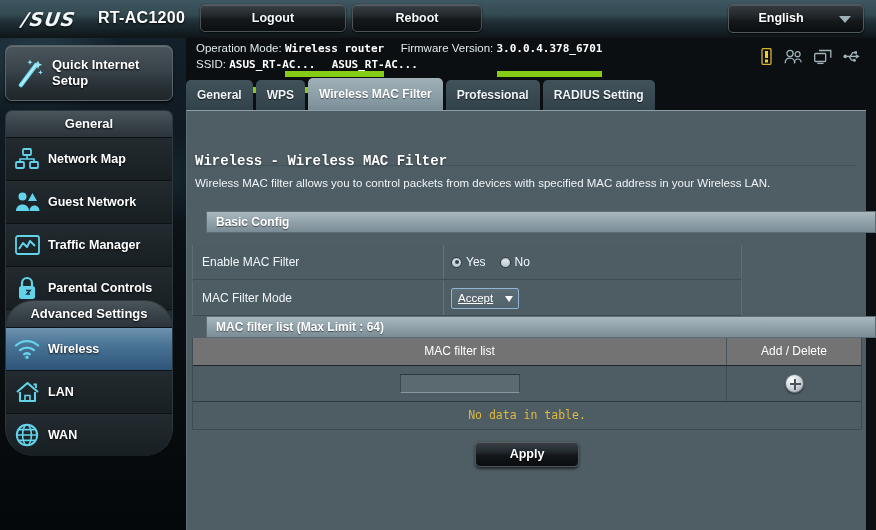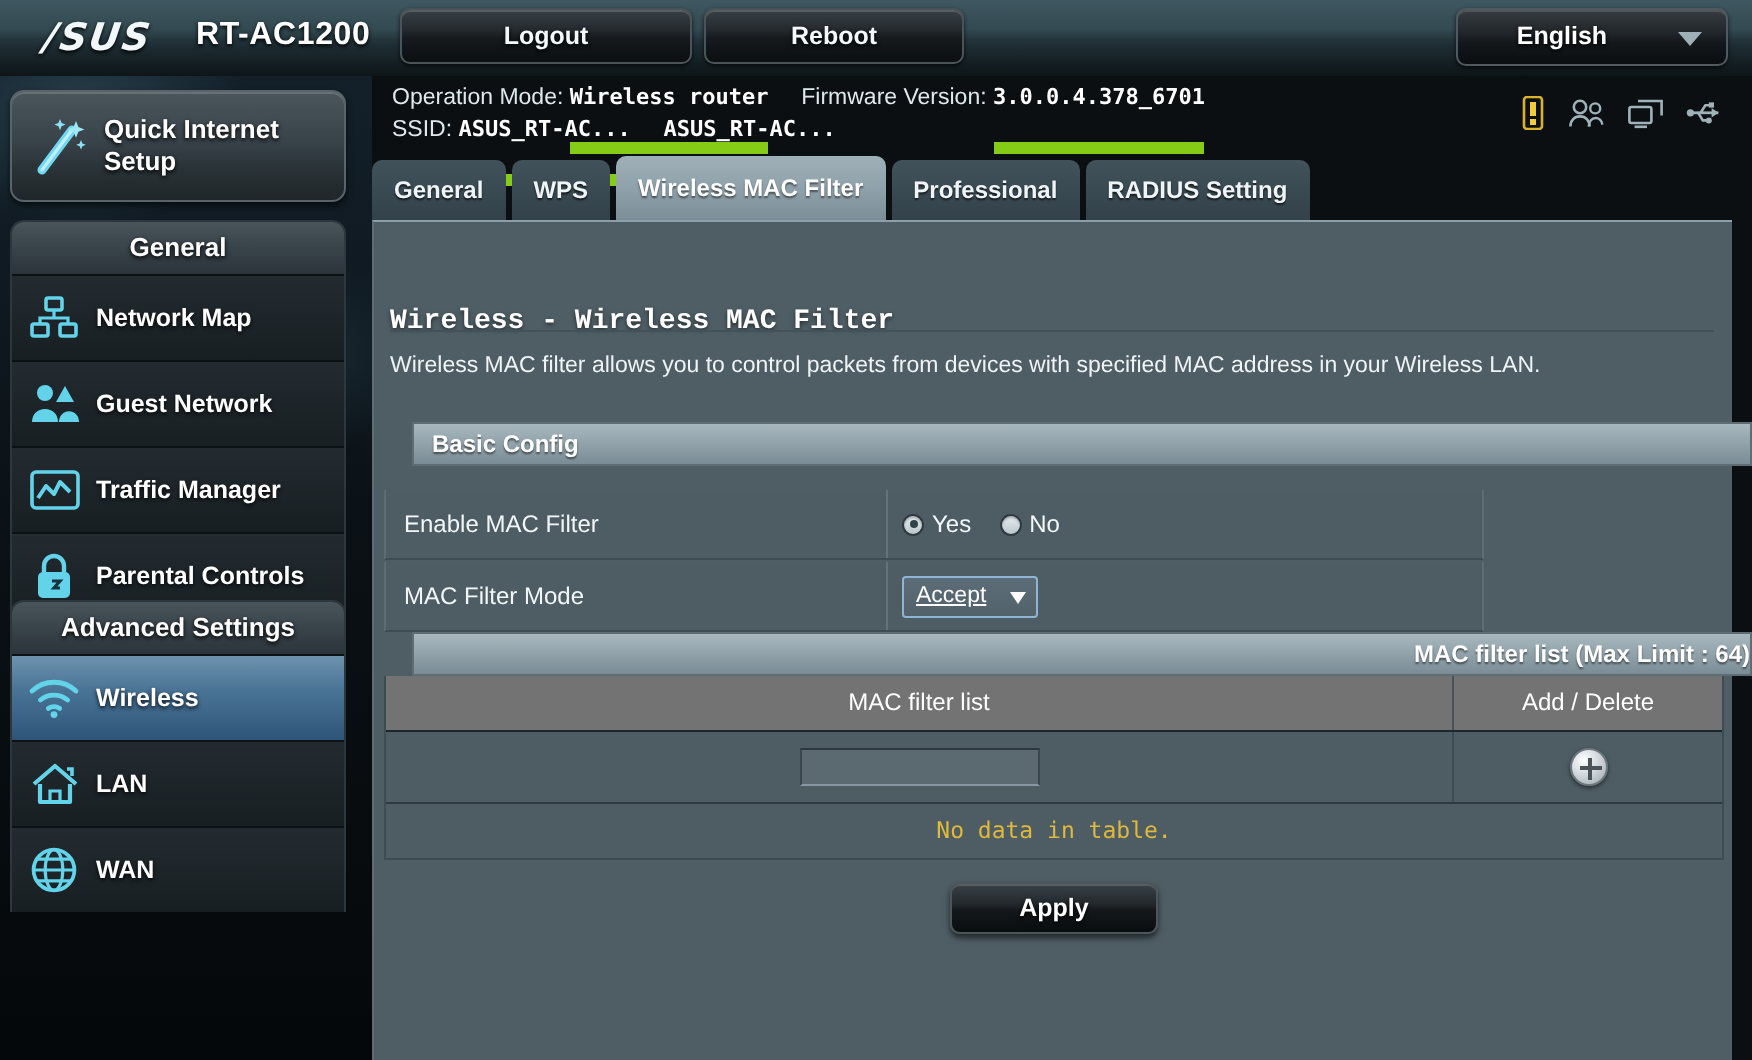--- a/index.html
+++ b/index.html
@@ -172,21 +172,21 @@
   .sb-group {
     position: absolute; left: 5px;
     width: 168px;
     border-radius: 7px 7px 0 0;
     overflow: hidden;
     background: #1b2226;
     border: 1px solid #2d383e;
     border-bottom: none;
   }
   #group-general { top: 72px; }
-  #group-advanced { top: 262px; }
+  #group-advanced { top: 262px; border-radius: 28px; }
 
   .sb-group-title {
     height: 26px; line-height: 26px;
     text-align: center;
     background: linear-gradient(180deg, #4a555b 0%, #39434a 50%, #2b343a 100%);
     color: #ffffff; font-size: 13px; font-weight: bold;
     text-shadow: 0 1px 2px #000;
   }
 
   .sb-item {
@@ -244,21 +244,21 @@
     width: 670px; height: 22px;
     background: linear-gradient(180deg, #a9b8bf 0%, #93a4ac 45%, #7a8c95 100%);
     border: 1px solid #5e6d74;
     color: #ffffff; font-size: 12px; font-weight: bold;
     line-height: 21px;
     padding-left: 9px;
     text-shadow: 0 1px 1px rgba(0,0,0,0.5);
     margin-left: 14px;
   }
   #sec-basic { top: 100px; }
-  #sec-maclist { top: 205px; text-align: right; }
+  #sec-maclist { top: 205px; }
 
   
   .form-row {
     position: absolute; left: 5px;
     width: 550px; height: 35px;
     border-left: 1px solid #5e6d74;
     border-right: 1px solid #5e6d74;
     border-bottom: 1px solid #3d4b52;
     background: #4e5d64;
     margin-top: 12px;

